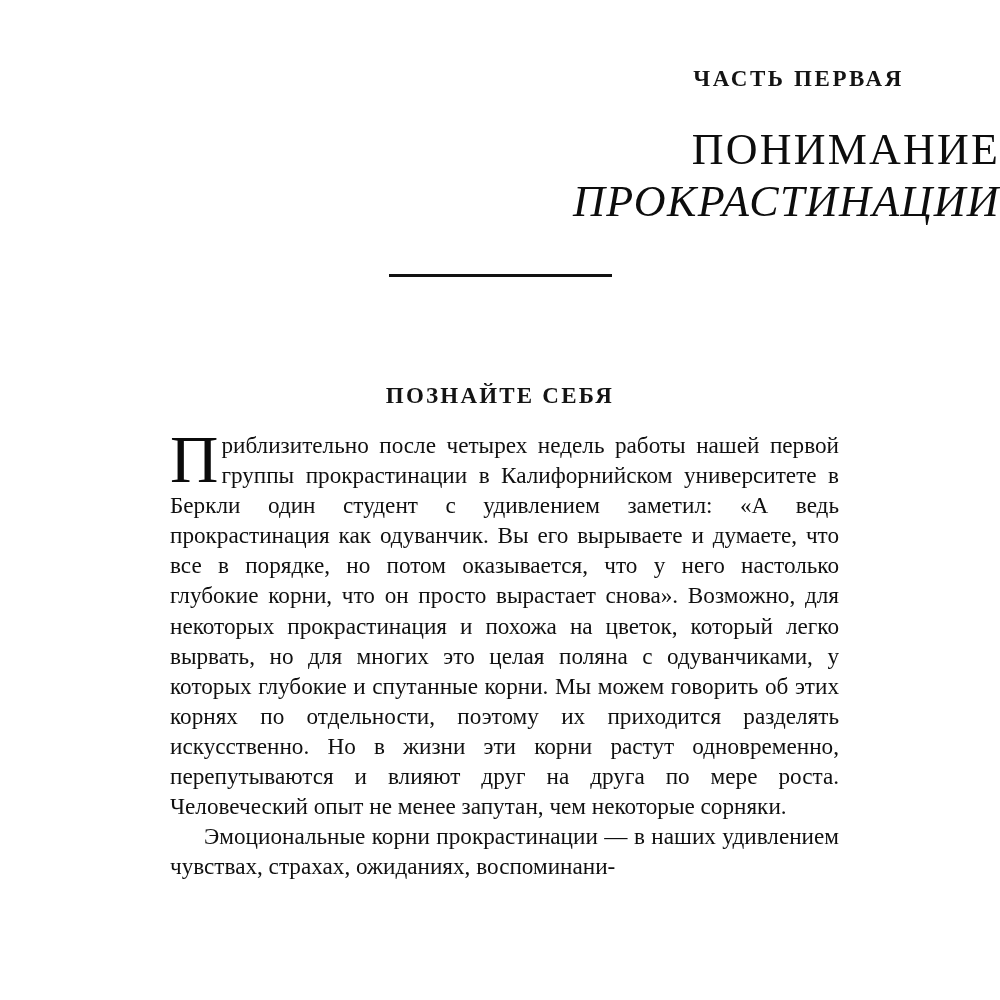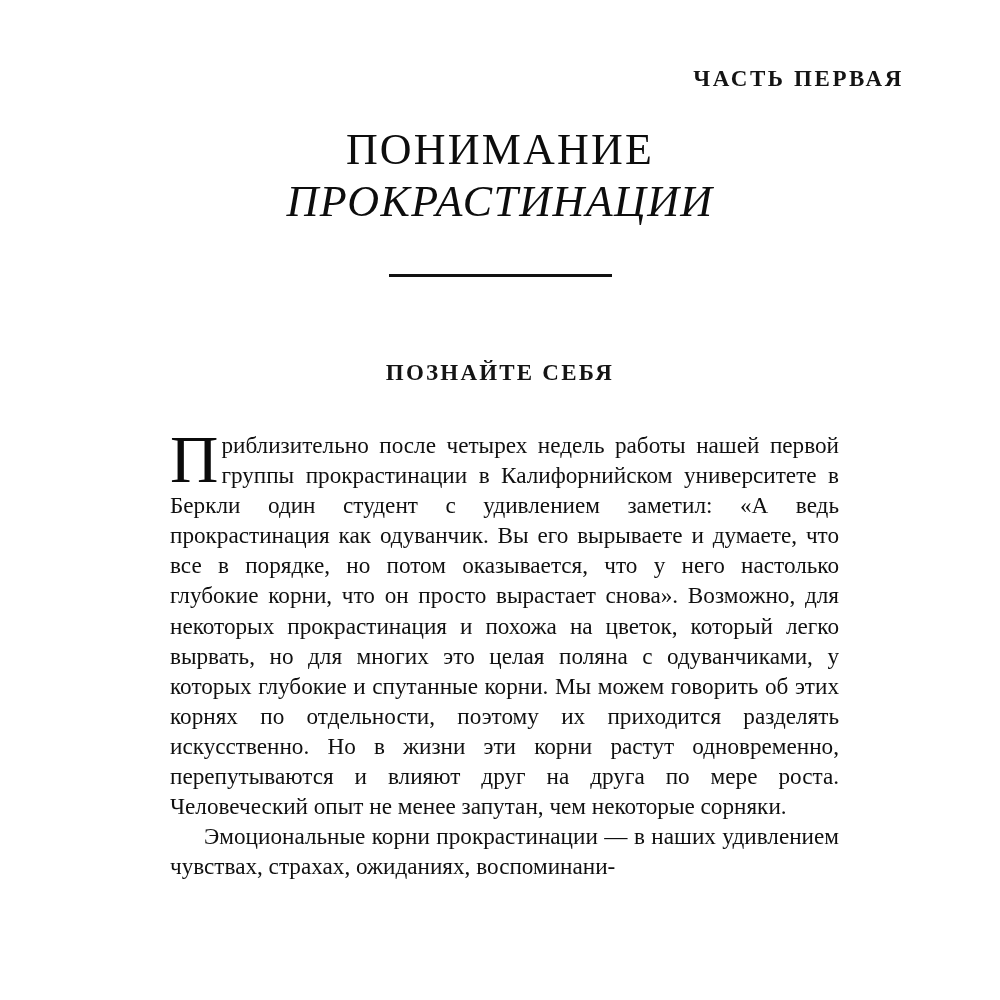--- a/index.html
+++ b/index.html
@@ -37,21 +37,21 @@
     color: #141414;
     margin-left: 48px;
   }
 
   
   .part-title {
     position: absolute;
     top: 124px;
     left: 0;
     width: 1000px;
-    text-align: center;
+    text-align: right;
     color: #0d0d0d;
   }
   .part-title .title-line {
     display: block;
     font-size: 44px;
     font-weight: normal;
     letter-spacing: 2.2px;
     line-height: 52px;
     white-space: nowrap;
   }
@@ -72,21 +72,21 @@
     display: inline-block;
     width: 223px;
     height: 3px;
     background: #111111;
     vertical-align: middle;
   }
 
   
   .section-heading {
     position: absolute;
-    top: 360px;
+    top: 383px;
     left: 0;
     width: 1000px;
     text-align: center;
     font-size: 23px;
     font-weight: bold;
     letter-spacing: 2.2px;
     line-height: 1.1;
     color: #141414;
   }
 

